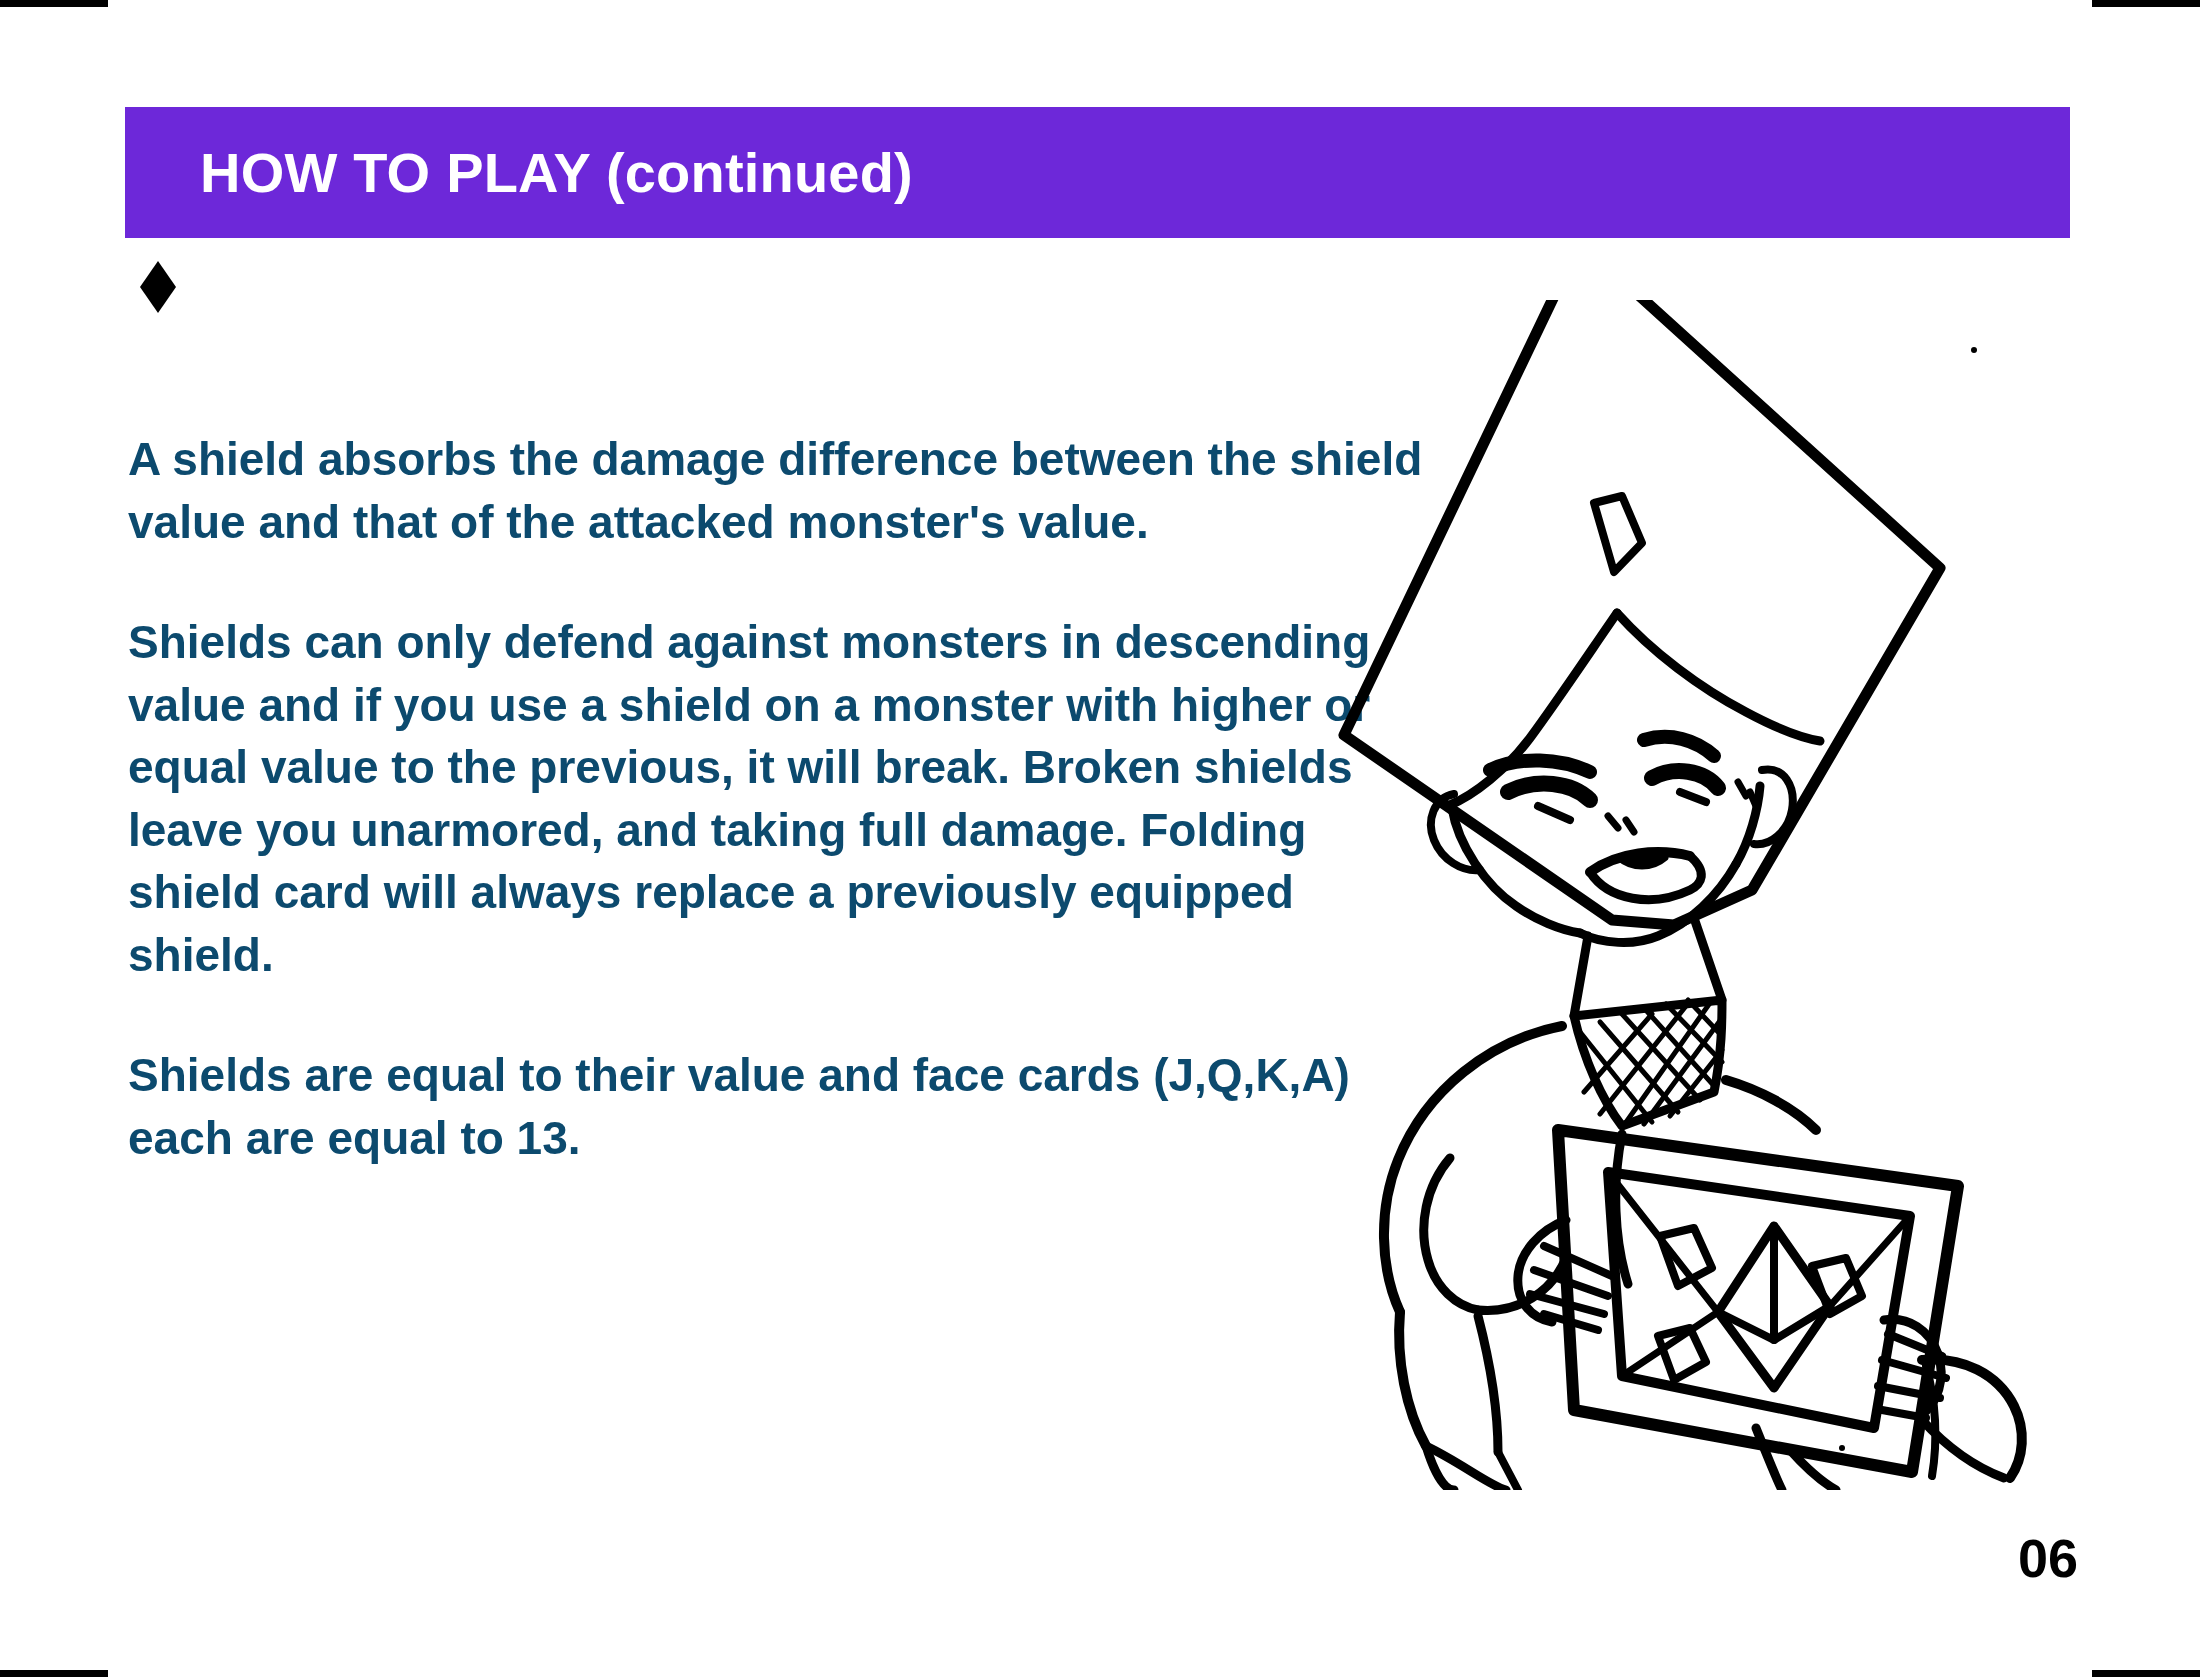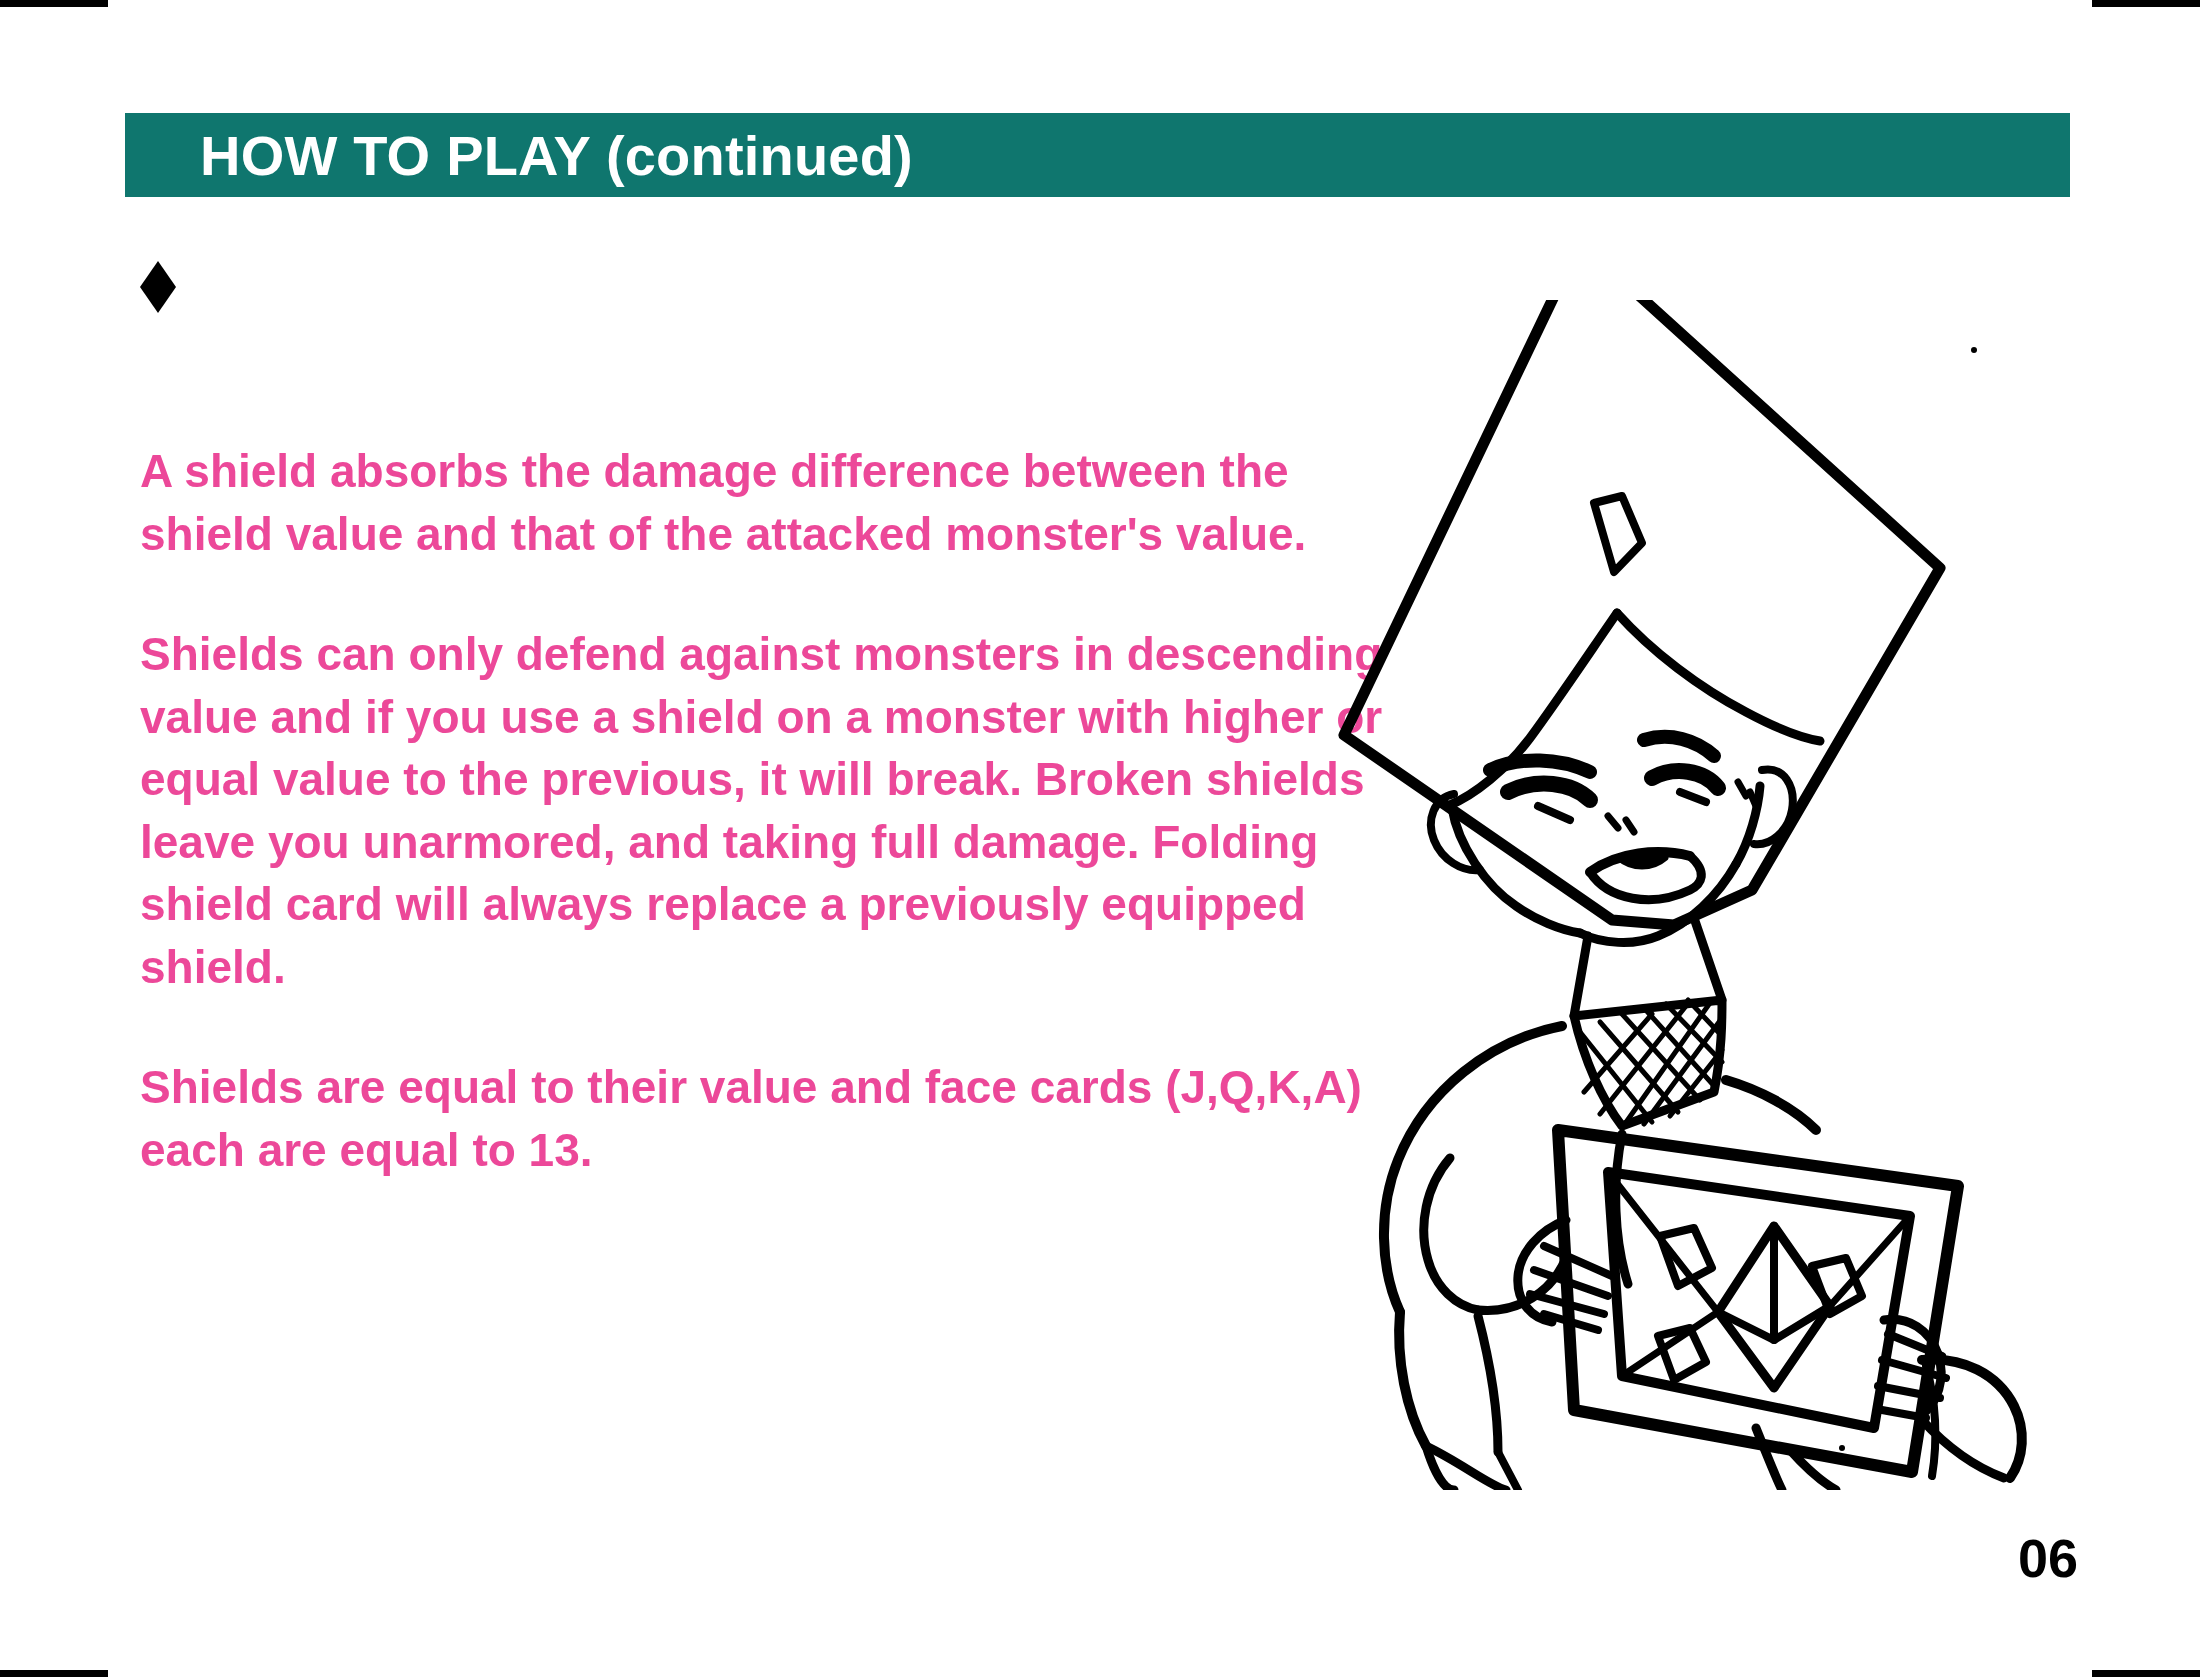--- a/index.html
+++ b/index.html
@@ -28,24 +28,24 @@
   }
   .crop-tl { left: 0;     top: 0; }
   .crop-tr { right: 0;    top: 0; }
   .crop-bl { left: 0;     bottom: 0; }
   .crop-br { right: 0;    bottom: 0; }
 
   
   .header-bar {
     position: absolute;
     left: 125px;
-    top: 113px;
+    top: 107px;
     width: 1945px;
-    height: 84px;
-    background: #0f766e;
+    height: 131px;
+    background: #6d28d9;
     display: flex;
     align-items: center;
   }
   .header-title {
     color: #ffffff;
     font-size: 56px;
     font-weight: bold;
     letter-spacing: 0.2px;
     padding-left: 75px;
     white-space: nowrap;
@@ -92,23 +92,23 @@
   
   .body-copy {
     position: absolute;
     left: 128px;
     top: 428px;
     width: 1300px;
   }
   .para {
     font-size: 46px;
     font-weight: bold;
-    color: #ec4899;
+    color: #0c4a6e;
     line-height: 1.36;
-    margin: 12px;
+    margin: 0;
   }
   .para + .para {
     margin-top: 58px;
   }
 
   
   .page-number {
     position: absolute;
     right: 122px;
     bottom: 88px;

